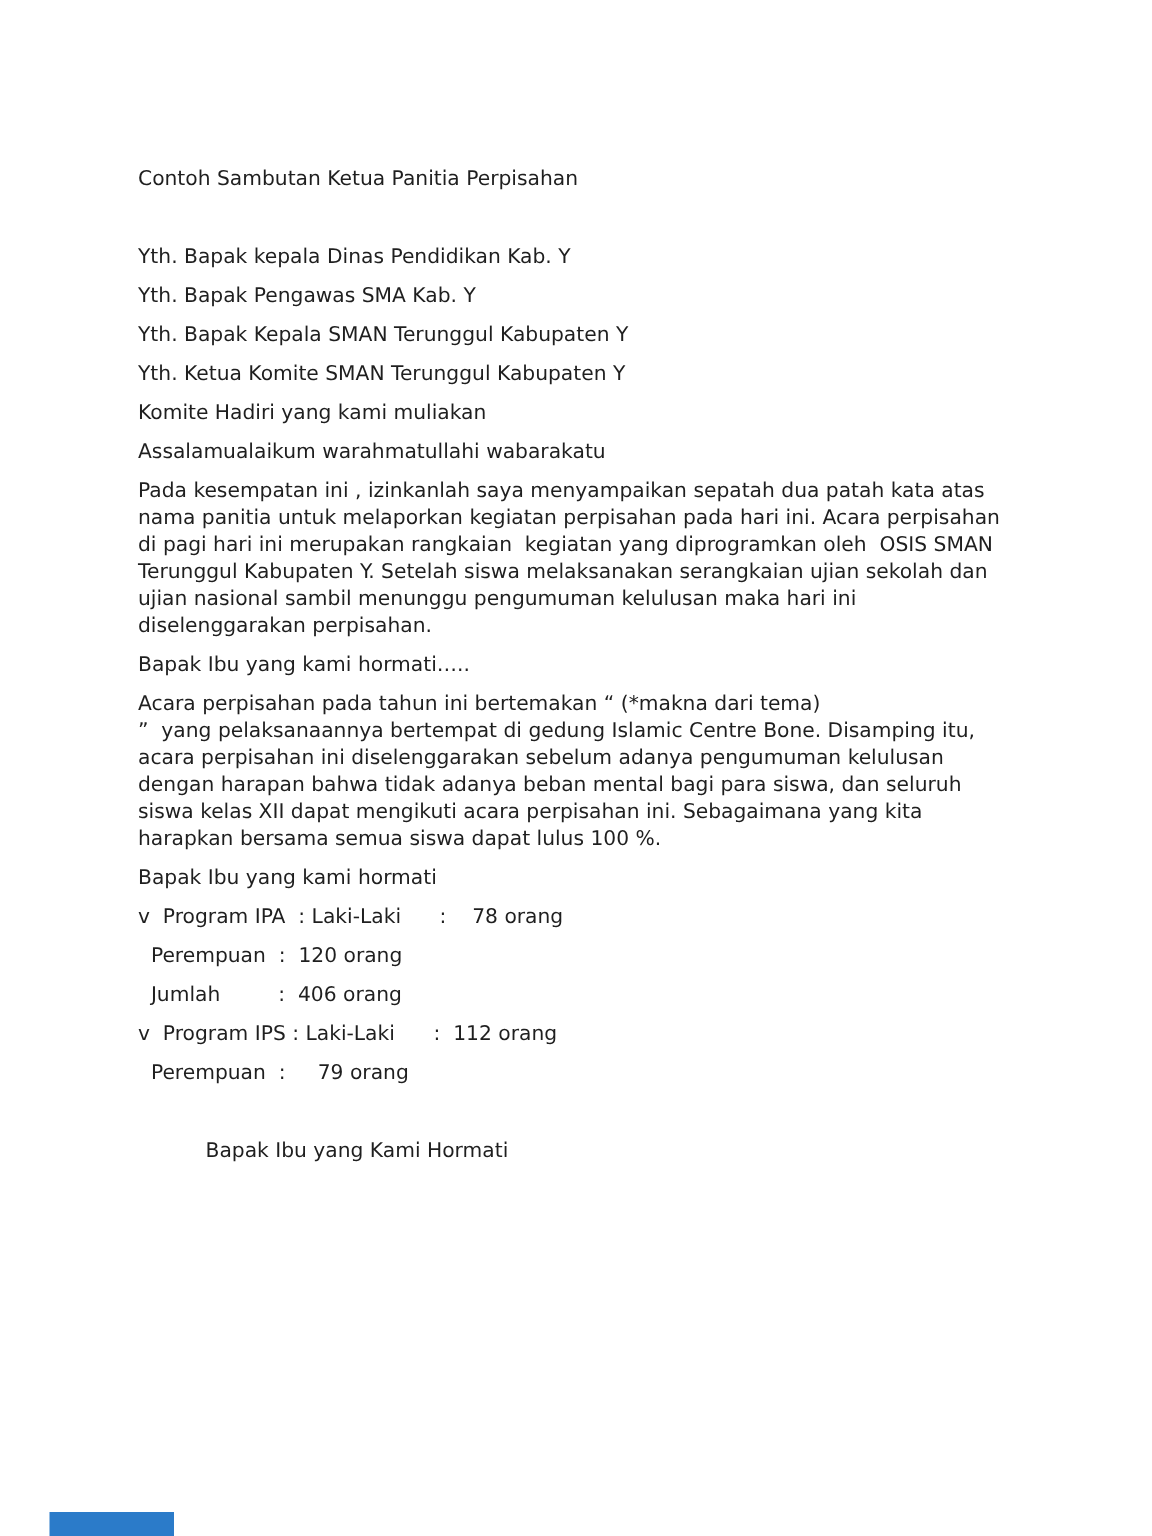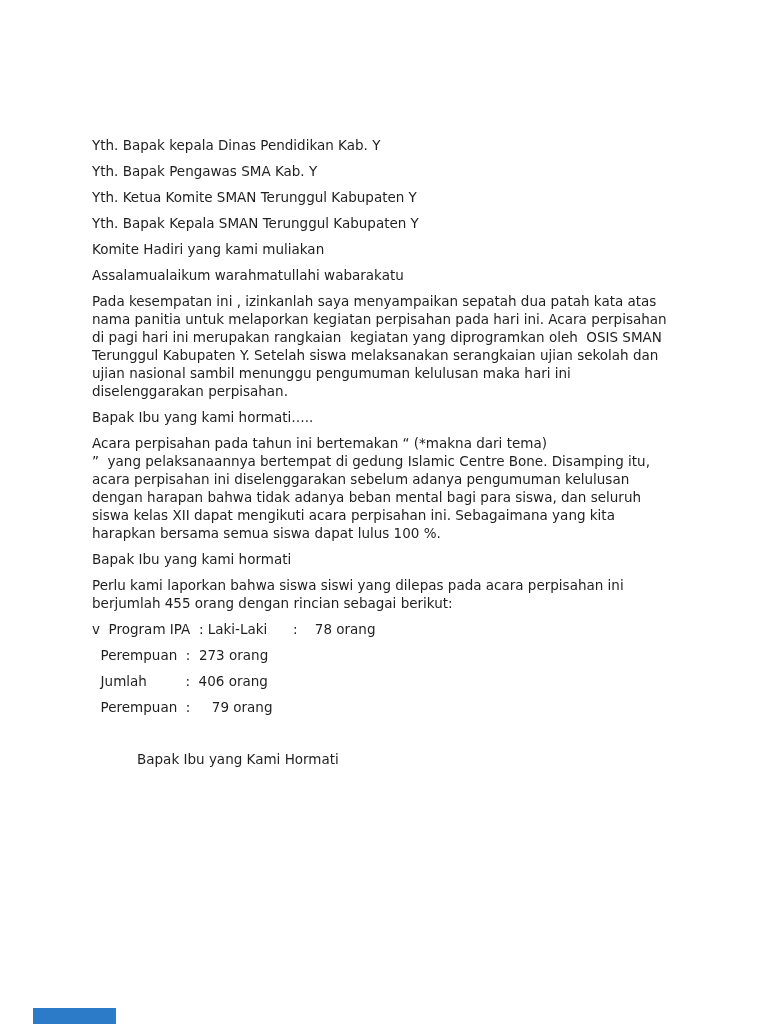--- a/index.html
+++ b/index.html
@@ -44,42 +44,43 @@
     height: 16px;
     background: var(--bar-color, #2b7bc9);
   }
 </style>
 </head>
 <body>
 
 <div class="screen">
   <div class="doc">
 
+    <p class="block">Contoh Sambutan Ketua Panitia Perpisahan</p>
 
     <div class="spacer"></div>
 
     <p class="block">Yth. Bapak kepala Dinas Pendidikan Kab. Y</p>
     <p class="block">Yth. Bapak Pengawas SMA Kab. Y</p>
+    <p class="block">Yth. Bapak Kepala SMAN Terunggul Kabupaten Y</p>
     <p class="block">Yth. Ketua Komite SMAN Terunggul Kabupaten Y</p>
-    <p class="block">Yth. Bapak Kepala SMAN Terunggul Kabupaten Y</p>
 
     <p class="block">Komite Hadiri yang kami muliakan</p>
     <p class="block">Assalamualaikum warahmatullahi wabarakatu</p>
 
     <p class="block">Pada kesempatan ini , izinkanlah saya menyampaikan sepatah dua patah kata atas nama panitia untuk melaporkan kegiatan perpisahan pada hari ini. Acara perpisahan di pagi hari ini merupakan rangkaian  kegiatan yang diprogramkan oleh  OSIS SMAN Terunggul Kabupaten Y. Setelah siswa melaksanakan serangkaian ujian sekolah dan ujian nasional sambil menunggu pengumuman kelulusan maka hari ini diselenggarakan perpisahan.</p>
     <p class="block">Bapak Ibu yang kami hormati…..</p>
 
     <p class="block"><span>Acara perpisahan pada tahun ini bertemakan “ (*makna dari tema)</span><br><span>”  yang pelaksanaannya bertempat di gedung Islamic Centre Bone. Disamping itu, acara perpisahan ini diselenggarakan sebelum adanya pengumuman kelulusan dengan harapan bahwa tidak adanya beban mental bagi para siswa, dan seluruh siswa kelas XII dapat mengikuti acara perpisahan ini. Sebagaimana yang kita harapkan bersama semua siswa dapat lulus 100 %.</span></p>
 
     <p class="block">Bapak Ibu yang kami hormati</p>
-    <p class="block">Perlu kami laporkan bahwa siswa siswi yang dilepas pada acara perpisahan ini berjumlah 455 orang dengan rincian sebagai berikut:</p>
 
     <p class="block">v  Program IPA  : Laki-Laki      :    78 orang</p>
-    <p class="block">  Perempuan  :  273 orang</p>
+    <p class="block">  Perempuan  :  120 orang</p>
     <p class="block">  Jumlah         :  406 orang</p>
+    <p class="block">v  Program IPS : Laki-Laki      :  112 orang</p>
     <p class="block">  Perempuan  :     79 orang</p>
 
     <div class="spacer"></div>
 
     <p class="block closing">Bapak Ibu yang Kami Hormati</p>
 
   </div>
 
   <div class="next-page-bar"></div>
 </div>

